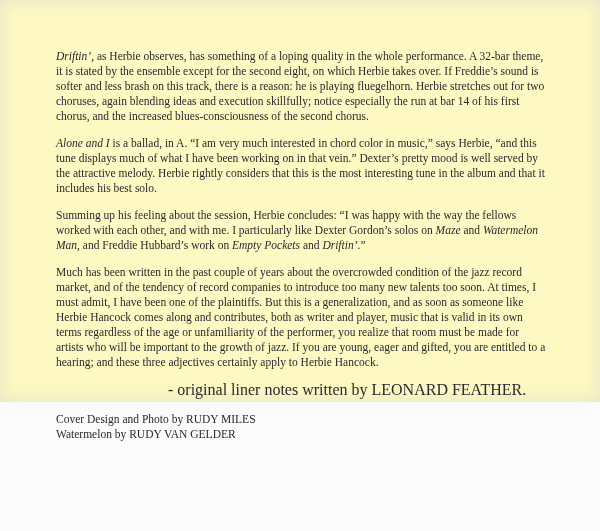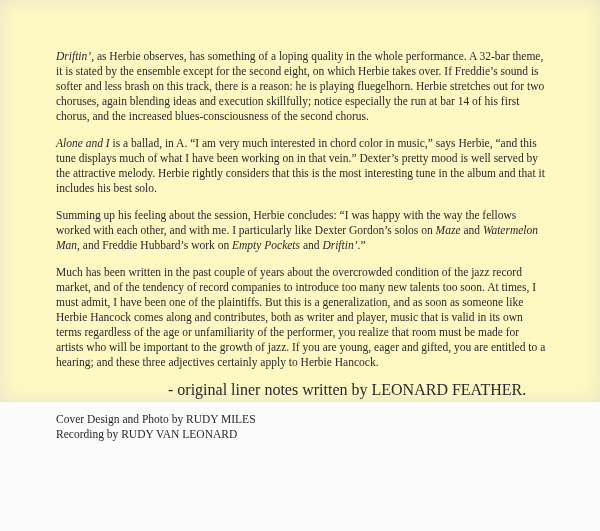--- a/index.html
+++ b/index.html
@@ -50,15 +50,15 @@
 <body>
 
 <div class="page">
   <main class="content" style="color: rgb(41, 41, 45);">
       <p class="body"><span class="seg-italic">Driftin’</span><span class="seg-normal">, as Herbie observes, has something of a loping quality in the whole performance. A 32-bar theme, it is stated by the ensemble except for the second eight, on which Herbie takes over. If Freddie’s sound is softer and less brash on this track, there is a reason: he is playing fluegelhorn. Herbie stretches out for two choruses, again blending ideas and execution skillfully; notice especially the run at bar 14 of his first chorus, and the increased blues-consciousness of the second chorus.</span></p>
       <p class="body"><span class="seg-italic">Alone and I</span><span class="seg-normal"> is a ballad, in A. “I am very much interested in chord color in music,” says Herbie, “and this tune displays much of what I have been working on in that vein.” Dexter’s pretty mood is well served by the attractive melody. Herbie rightly considers that this is the most interesting tune in the album and that it includes his best solo.</span></p>
       <p class="body"><span class="seg-normal">Summing up his feeling about the session, Herbie concludes: “I was happy with the way the fellows worked with each other, and with me. I particularly like </span><span class="seg-bold">Dexter Gordon’s</span><span class="seg-normal"> solos on </span><span class="seg-italic">Maze</span><span class="seg-normal"> and </span><span class="seg-italic">Watermelon Man</span><span class="seg-normal">, and </span><span class="seg-bold">Freddie Hubbard’s</span><span class="seg-normal"> work on </span><span class="seg-italic">Empty Pockets</span><span class="seg-normal"> and </span><span class="seg-italic">Driftin’</span><span class="seg-normal">.”</span></p>
       <p class="body"><span class="seg-normal">Much has been written in the past couple of years about the overcrowded condition of the jazz record market, and of the tendency of record companies to introduce too many new talents too soon. At times, I must admit, I have been one of the plaintiffs. But this is a generalization, and as soon as someone like </span><span class="seg-bold">Herbie Hancock</span><span class="seg-normal"> comes along and contributes, both as writer and player, music that is valid in its own terms regardless of the age or unfamiliarity of the performer, you realize that room must be made for artists who will be important to the growth of jazz. If you are young, eager and gifted, you are entitled to a hearing; and these three adjectives certainly apply to </span><span class="seg-bold">Herbie Hancock</span><span class="seg-normal">.</span></p>
       <p class="signoff"><span class="seg-bold">- original liner notes written by LEONARD FEATHER.</span></p>
       <p class="credit"><span class="seg-normal">Cover Design and Photo by RUDY MILES</span></p>
-      <p class="credit"><span class="seg-normal">Recording by RUDY VAN LEONARD</span></p>
+      <p class="credit"><span class="seg-normal">Watermelon by RUDY VAN GELDER</span></p>
     </main>
 </div>
 
 </body></html>

